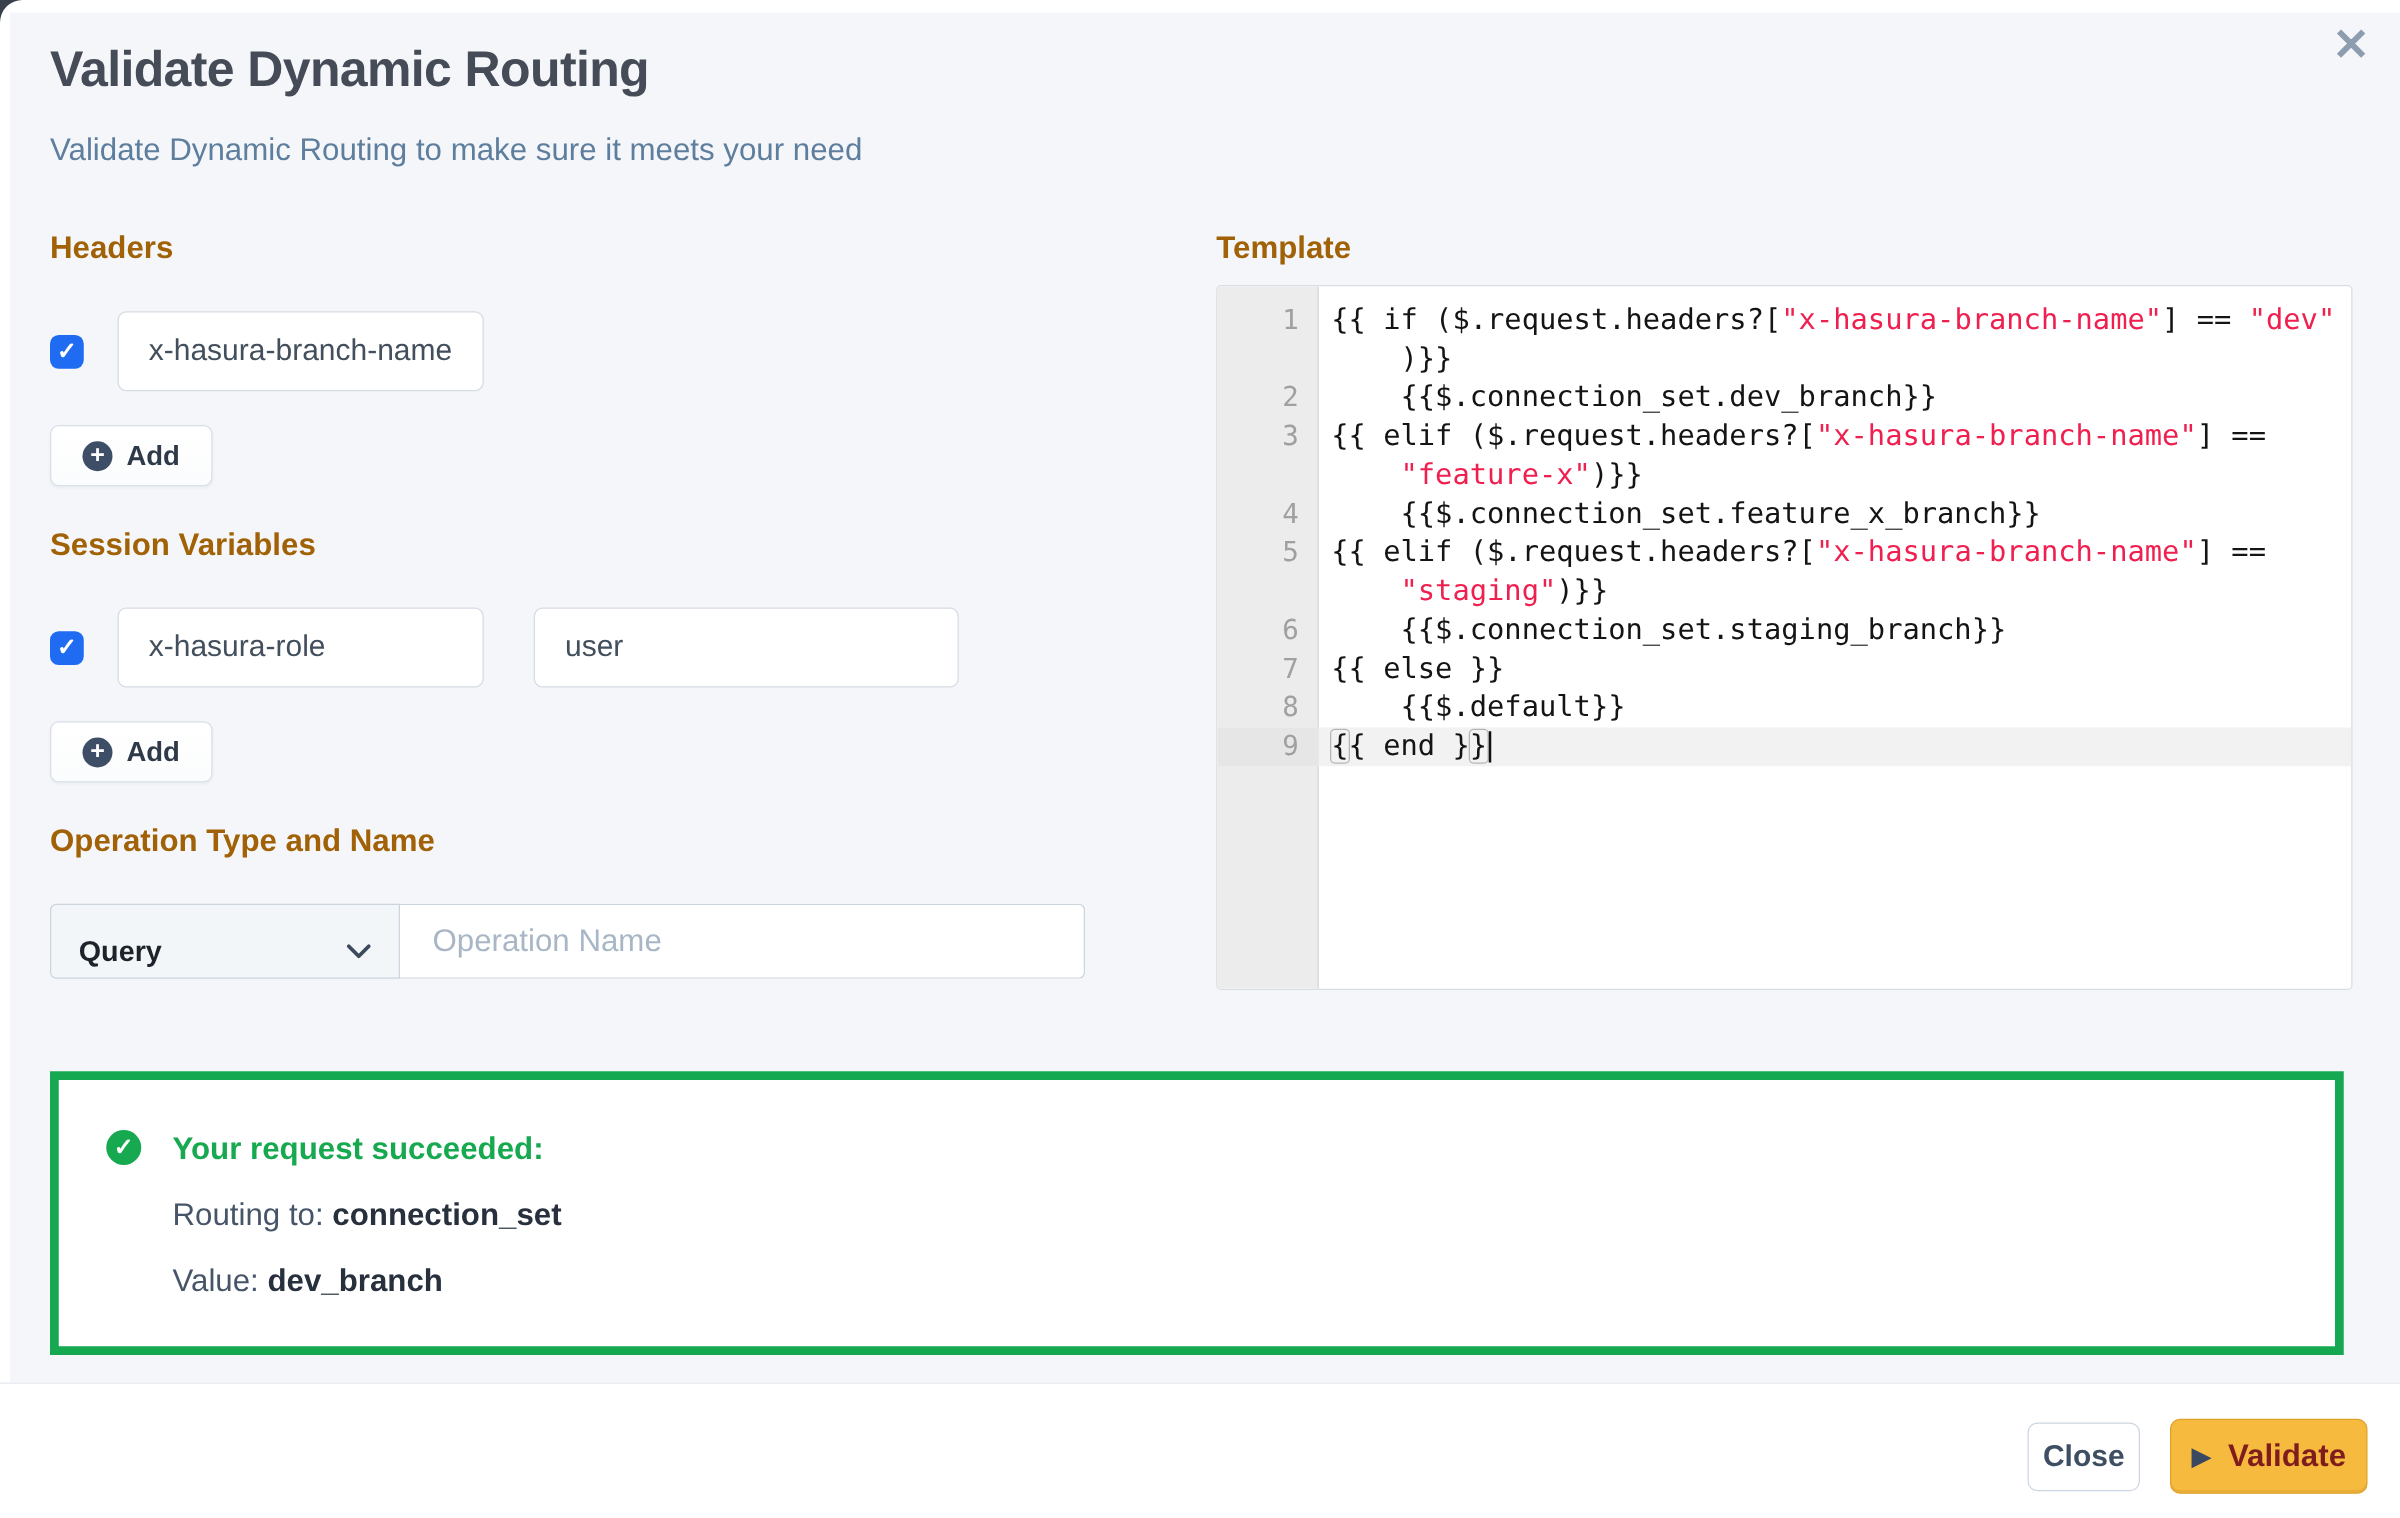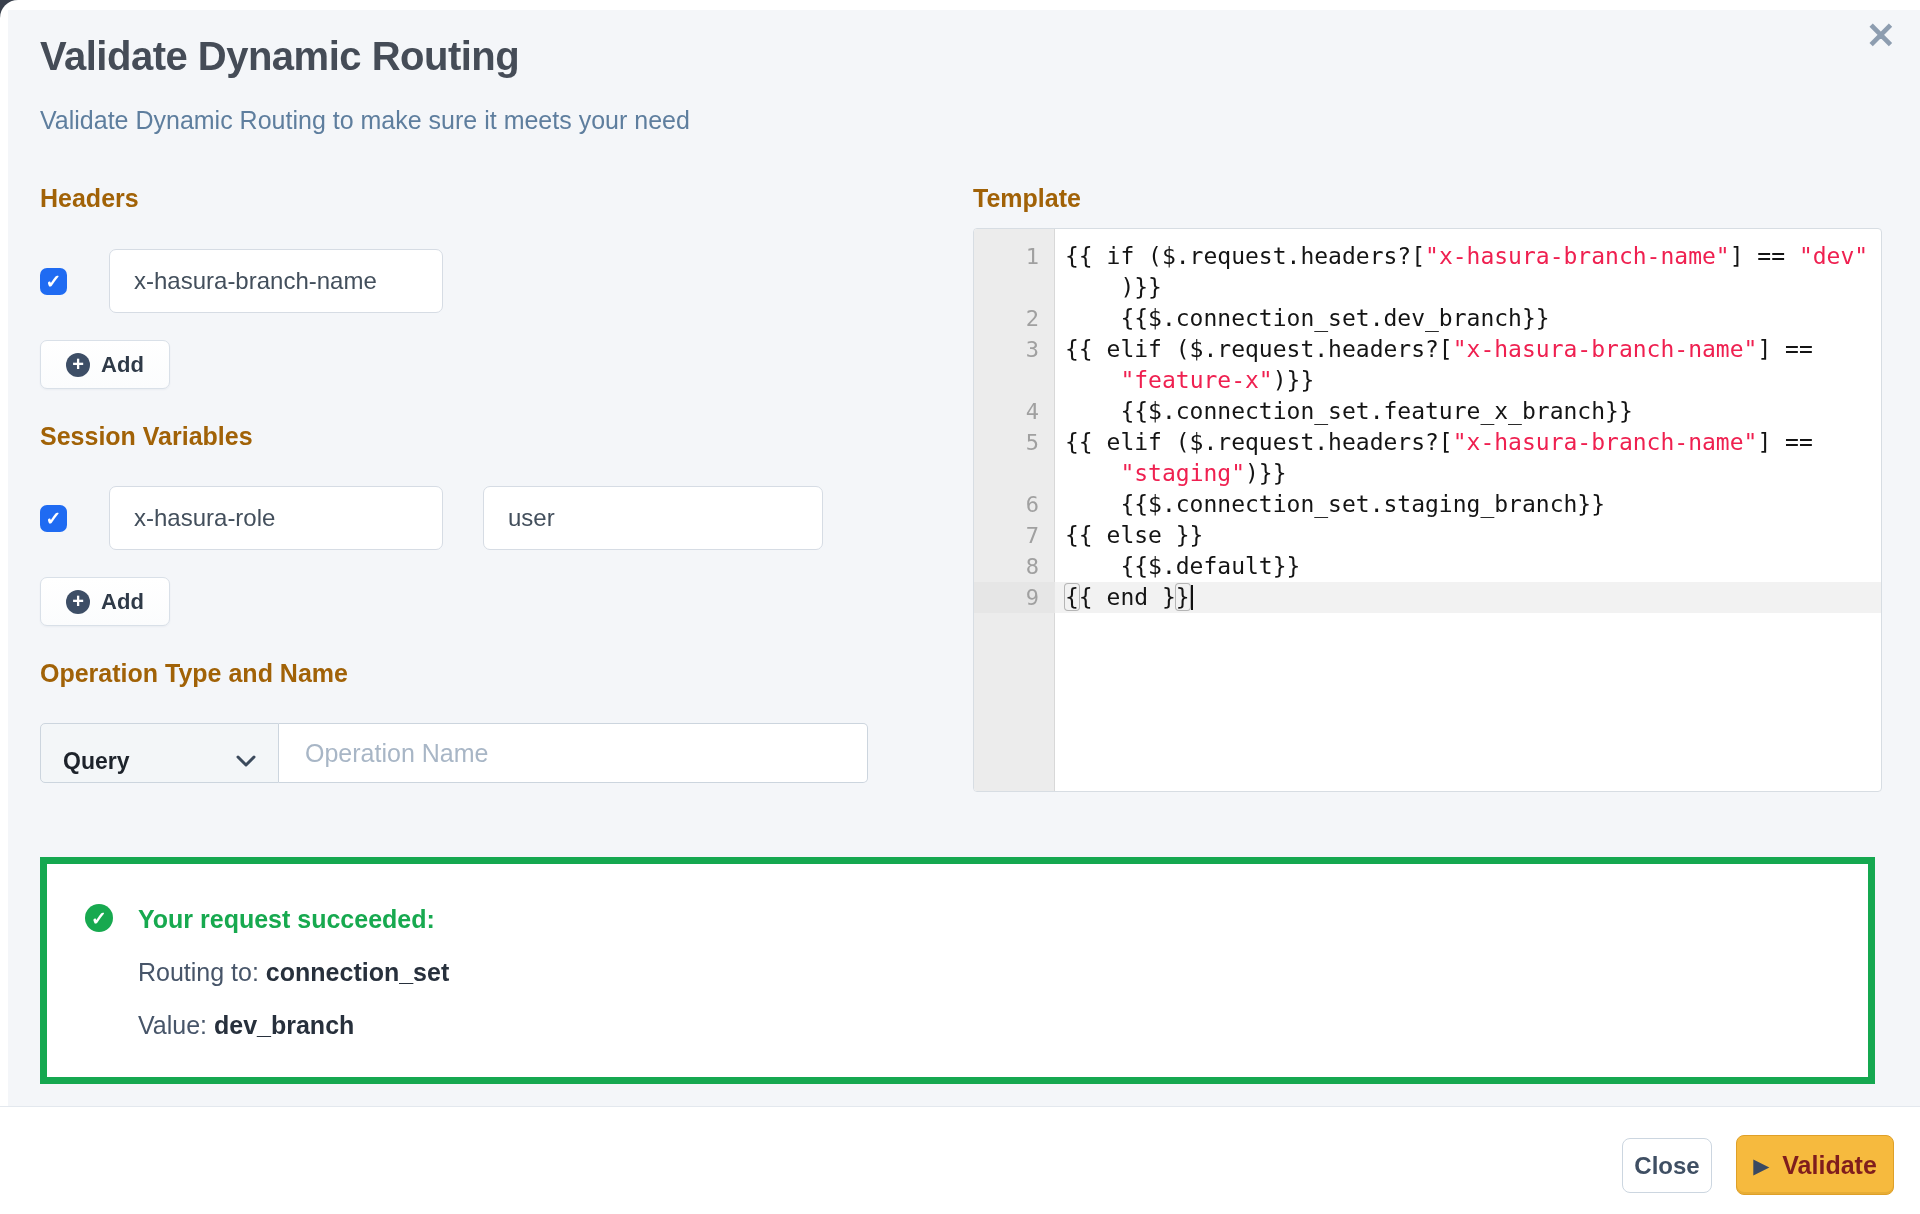--- a/index.html
+++ b/index.html
@@ -13,30 +13,30 @@
   .close-x{position:absolute;top:18px;right:24px;font-size:36px;font-weight:700;color:#8d9db0;line-height:1;cursor:pointer;}
   .title{position:absolute;left:40px;top:34px;font-size:40px;font-weight:700;color:#454c57;letter-spacing:-0.5px;}
   .subtitle{position:absolute;left:40px;top:106px;font-size:25px;color:#5e7e9e;}
 
   .sec-label{position:absolute;font-size:25px;font-weight:700;color:#a16207;}
 
   
   .kv-row{position:absolute;left:40px;display:flex;align-items:center;}
   .checkbox{width:27px;height:27px;background:#1f6bf2;border-radius:7px;display:flex;align-items:center;justify-content:center;color:#fff;font-size:19px;font-weight:700;flex:0 0 auto;cursor:pointer;}
   .txt-input{height:64px;background:#fff;border:1px solid #d6dce4;border-radius:7px;font-family:"Liberation Sans",sans-serif;font-size:24px;color:#434f5c;padding:0 0 0 24px;box-sizing:border-box;outline:none;}
-  .key-input{width:334px;margin-left:42px;}
+  .key-input{width:293px;margin-left:27px;}
   .val-input{width:340px;margin-left:40px;}
 
   .add-btn{position:absolute;left:40px;width:128px;height:47px;background:linear-gradient(#ffffff,#fbfcfd);border:1px solid #d9e0e8;border-radius:7px;display:flex;align-items:center;justify-content:center;gap:11px;cursor:pointer;box-shadow:0 1px 2px rgba(40,60,90,.05);}
   .plus-circle{width:24px;height:24px;border-radius:50%;background:#3d4e66;color:#fff;font-size:20px;font-weight:700;display:flex;align-items:center;justify-content:center;line-height:1;padding-bottom:2px;box-sizing:border-box;}
   .add-label{font-size:22px;font-weight:700;color:#2f3a48;}
 
   
   .op-control{position:absolute;left:40px;top:723px;display:flex;height:60px;width:828px;box-sizing:border-box;}
-  .type-select{width:239px;height:60px;background:#f3f6f8;border:1px solid #ccd5de;border-radius:5px 0 0 5px;display:flex;align-items:center;justify-content:space-between;padding:16px 22px 0 22px;box-sizing:border-box;cursor:pointer;}
+  .type-select{width:280px;height:60px;background:#f3f6f8;border:1px solid #ccd5de;border-radius:5px 0 0 5px;display:flex;align-items:center;justify-content:space-between;padding:16px 22px 0 22px;box-sizing:border-box;cursor:pointer;}
   .type-select .sel-text{font-size:23px;font-weight:700;color:#1d232b;}
   .op-name{flex:1;height:60px;border:1px solid #ccd5de;border-left:none;border-radius:0 5px 5px 0;background:#fff;font-family:"Liberation Sans",sans-serif;font-size:25px;color:#434f5c;padding:0 0 0 26px;box-sizing:border-box;outline:none;}
   .op-name::placeholder{color:#a8b6c6;opacity:1;}
 
   
   .editor{position:absolute;left:973px;top:228px;width:909px;height:564px;background:#fff;border:1px solid #d7dde3;border-radius:4px;box-sizing:border-box;overflow:hidden;}
   .gutter-bg{position:absolute;left:0;top:0;bottom:0;width:80px;background:#ececec;border-right:1px solid #d8d8d8;}
   .code-rows{position:absolute;left:0;top:12px;right:0;}
   .code-row{position:relative;display:flex;height:31px;line-height:31px;font-family:"DejaVu Sans Mono",monospace;font-size:23px;}
   .code-row .gut{width:81px;flex:0 0 auto;text-align:right;padding-right:16px;box-sizing:border-box;color:#a0a0a0;font-size:22px;}

